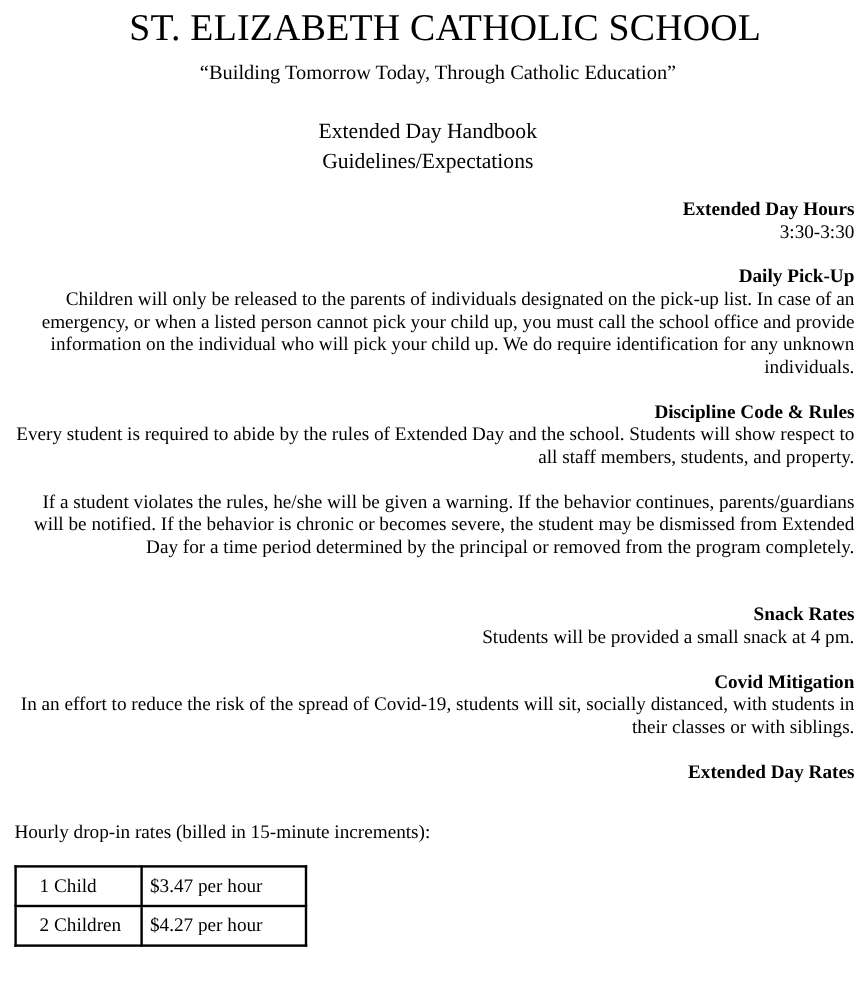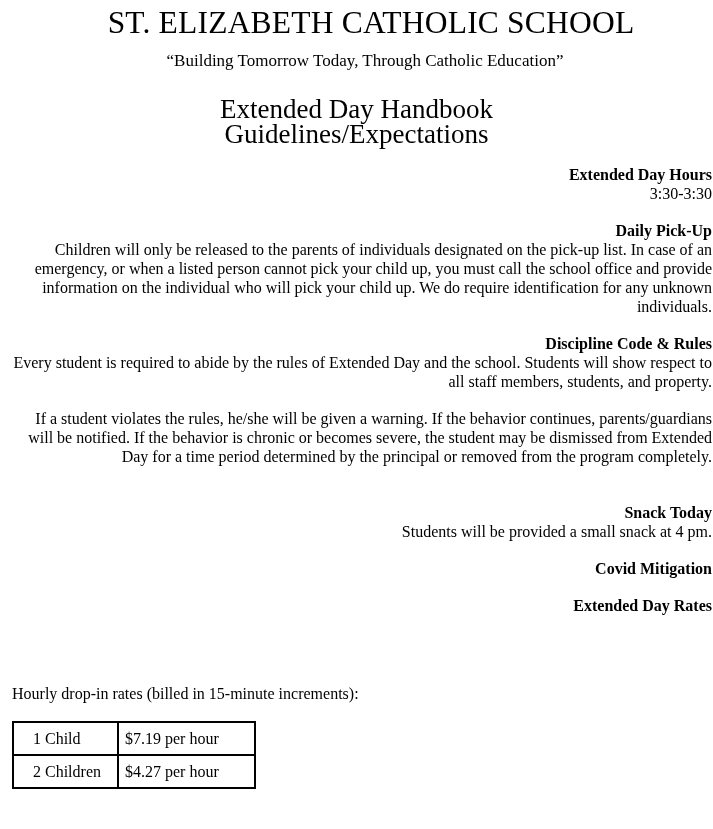--- a/index.html
+++ b/index.html
@@ -12,21 +12,21 @@
     position: absolute; left: 0; width: 742px; top: 4px;
     text-align: center; font-size: 31.5px; line-height: 38px;
     letter-spacing: 0.2px;
   }
   .motto {
     position: absolute; left: 0; width: 730px; top: 50px;
     text-align: center; font-size: 17px; line-height: 22px;
   }
   .handbook-title {
     position: absolute; left: 0; width: 713px; top: 97px;
-    text-align: center; font-size: 27px; line-height: 25px;
+    text-align: center; font-size: 18px; line-height: 25px;
   }
   .content {
     position: absolute; left: 12px; top: 165px; width: 700px;
     font-size: 16px; line-height: 19px;
   }
   .section { margin: 0; text-align: right; }
   .section-heading { font-weight: bold; display: block; }
   .section-body { display: block; }
   .gap { height: 18px; }
   .gap-large { height: 37px; }
@@ -66,39 +66,40 @@
   </div>
   <div class="gap"></div>
   <div class="section">
     <span class="section-heading">Discipline Code &amp; Rules</span>
     <span class="section-body">Every student is required to abide by the rules of Extended Day and the school. Students will show respect to all staff members, students, and property.</span>
     <div class="gap"></div>
     <span class="section-body">If a student violates the rules, he/she will be given a warning. If the behavior continues, parents/guardians will be notified. If the behavior is chronic or becomes severe, the student may be dismissed from Extended Day for a time period determined by the principal or removed from the program completely.</span>
   </div>
   <div class="gap-large"></div>
   <div class="section">
-    <span class="section-heading">Snack Today</span>
+    <span class="section-heading">Snack Rates</span>
     <span class="section-body">Students will be provided a small snack at 4 pm.</span>
   </div>
   <div class="gap"></div>
   <div class="section">
     <span class="section-heading">Covid Mitigation</span>
+    <span class="section-body">In an effort to reduce the risk of the spread of Covid-19, students will sit, socially distanced, with students in their classes or with siblings.</span>
   </div>
   <div class="gap"></div>
   <div class="section">
     <span class="section-heading">Extended Day Rates</span>
   </div>
 </div>
 
 <div class="intro-line">Hourly drop-in rates (billed in 15-minute increments):</div>
 
 <table class="rates-table">
   <tbody>
       <tr>
     <td class="col-a">1 Child</td>
-    <td class="col-b">$7.19 per hour</td>
+    <td class="col-b">$3.47 per hour</td>
   </tr>
   <tr>
     <td class="col-a">2 Children</td>
     <td class="col-b">$4.27 per hour</td>
   </tr>
 </tbody>
   </table>
 
 </body></html>

